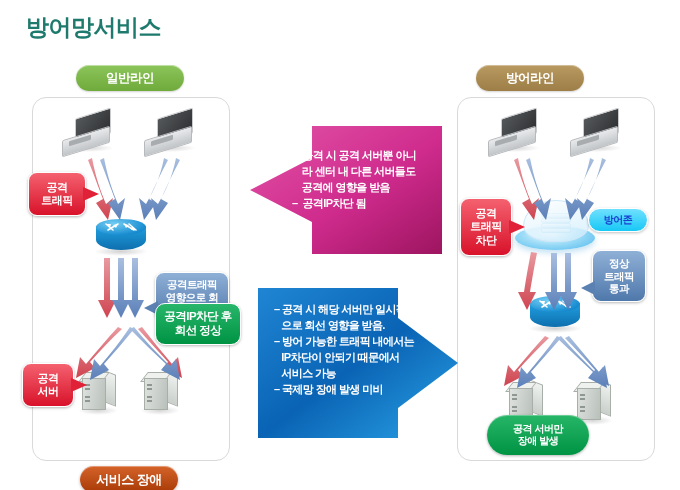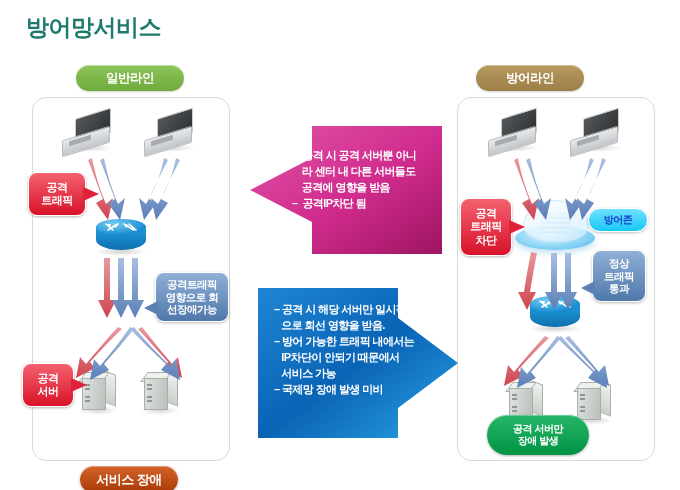--- a/index.html
+++ b/index.html
@@ -378,20 +378,24 @@
     <span class="tail"></span>
   </div>
 
   <div class="badge badge-blue" style="left:155px;top:244px;width:72px;height:48px;margin-top:28px;">
     <span>공격트래픽</span>
     <span>영향으로 회</span>
     <span>선장애가능</span>
     <span class="tail-bl"></span>
   </div>
 
+  <div class="badge badge-green-rect" style="left:155px;top:303px;width:84px;height:40px;">
+    <span>공격IP차단 후</span>
+    <span>회선 정상</span>
+  </div>
 
   <div class="badge badge-red" style="left:22px;top:363px;width:50px;height:42px;">
     <span>공격</span>
     <span>서버</span>
     <span class="tail"></span>
   </div>
 
   <div class="badge badge-orange" style="left:80px;top:418px;width:98px;height:27px;">서비스 장애</div>
 
   <div class="badge badge-red" style="left:460px;top:198px;width:50px;height:56px;">

